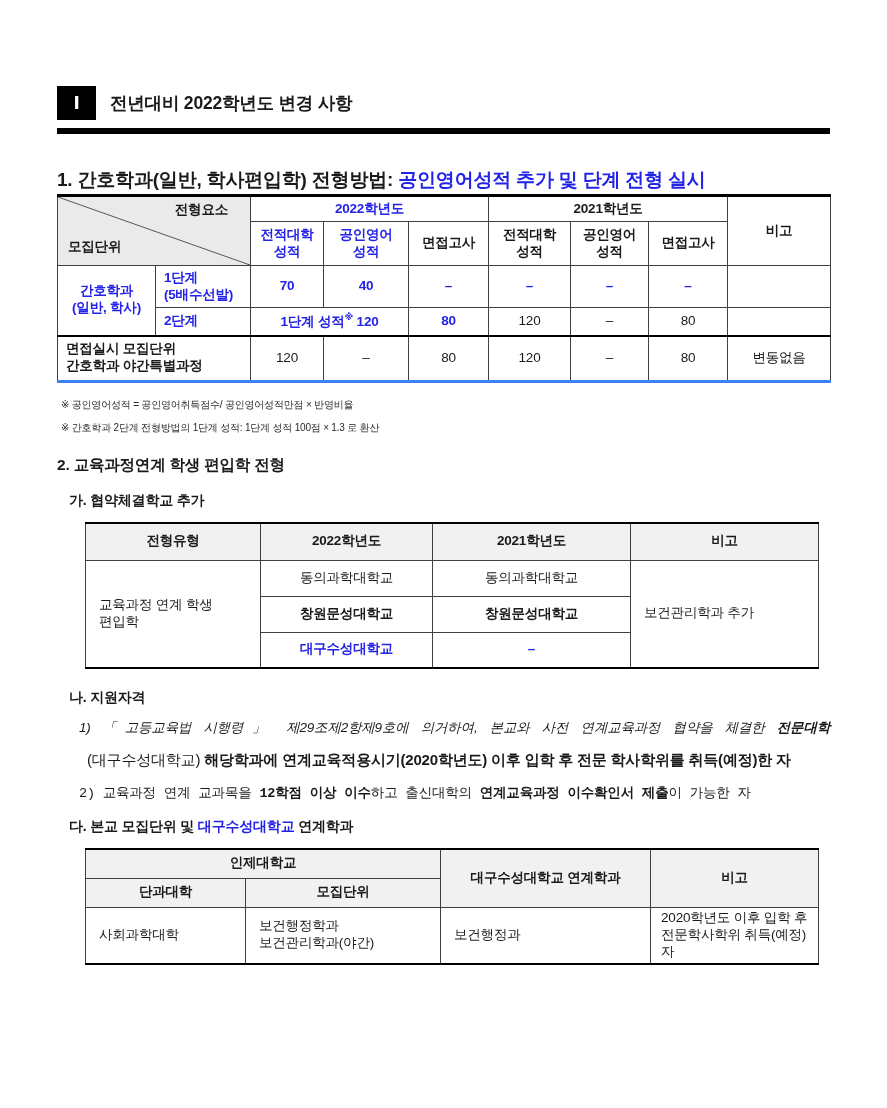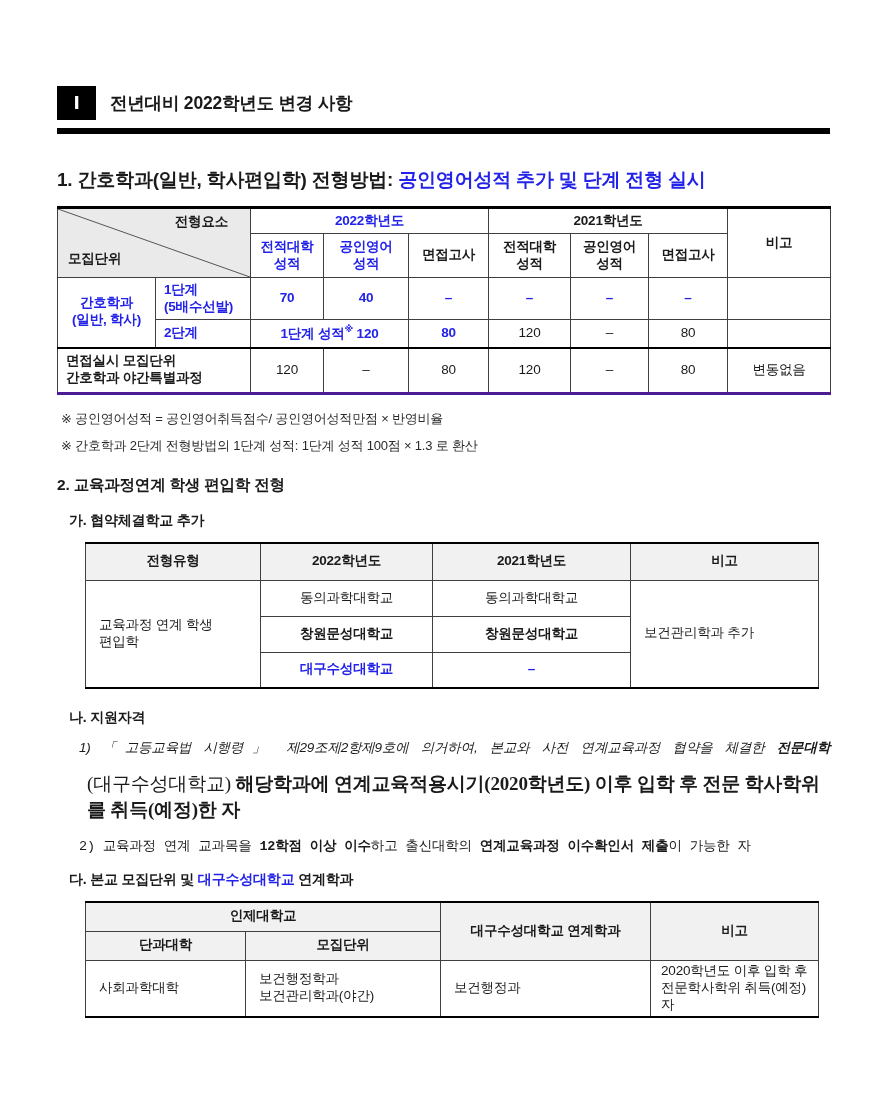--- a/index.html
+++ b/index.html
@@ -32,50 +32,50 @@
   .bold{font-weight:700;}
   .preline{white-space:pre-line;line-height:1.25;}
 
   
   table{border-collapse:collapse;table-layout:fixed;}
   th,td{border:1px solid var(--line);text-align:center;vertical-align:middle;
         font-size:13.5px;padding:2px 3px;line-height:1.25;}
   th{font-weight:700;}
 
   
-  .t1{width:773px;margin-top:13px;border-top:3px solid #000;border-bottom:3px solid #4c1d95;}
+  .t1{width:773px;margin-top:1px;border-top:3px solid #000;border-bottom:3px solid #3b82f6;}
   .t1 .hr1 th{height:26px;}
   .t1 .hr2 th{height:44px;}
   .t1 .r-stage1 td{height:42px;}
   .t1 .r-stage2 td{height:28px;}
   .t1 .r-last td{height:46px;border-top:2px solid #000;}
   .corner{background:var(--header-bg);position:relative;padding:0;}
   .corner svg{position:absolute;inset:0;width:100%;height:100%;}
   .corner .c-tr{position:absolute;top:5px;right:22px;font-weight:700;}
   .corner .c-bl{position:absolute;bottom:9px;left:10px;font-weight:700;}
   .cell-left{text-align:left;padding-left:8px;}
   sup{font-size:9px;}
 
   
   .footnotes{margin:15px 0 0 4px;}
-  .footnote{font-size:13px;color:#2a2a2a;margin-top:9px;}
+  .footnote{font-size:10px;color:#2a2a2a;margin-top:9px;}
 
   
   .t2,.t3{width:733px;margin:12px 0 0 28px;border-top:2.5px solid #000;border-bottom:2.5px solid #000;padding-left:18px;}
   .t2 th,.t3 th{background:var(--table2-header-bg);}
   .t2 .hdr th{height:37px;}
   .t2 td{height:36px;}
   .t3 .hdr th{height:29px;}
   .t3 td{height:57px;}
   .pad-left{text-align:left;padding-left:13px;}
 
   
   .qual-line1{font-size:13.5px;margin:12px 0 0 22px;width:751px;
               text-align:justify;text-align-last:justify;font-style:italic;}
-  .qual-line2{font-size:19px;margin:14px 0 0 30px;font-family:Liberation Serif, serif;}
+  .qual-line2{font-size:15px;margin:14px 0 0 30px;}
   .qual-line3{font-size:13.5px;margin:14px 0 0 22px;font-family:Liberation Mono, monospace;}
 </style>
 </head>
 <body>
 
 <div class="content">
 
   <div>
     <div class="banner">
       <div class="badge">Ⅰ</div>

